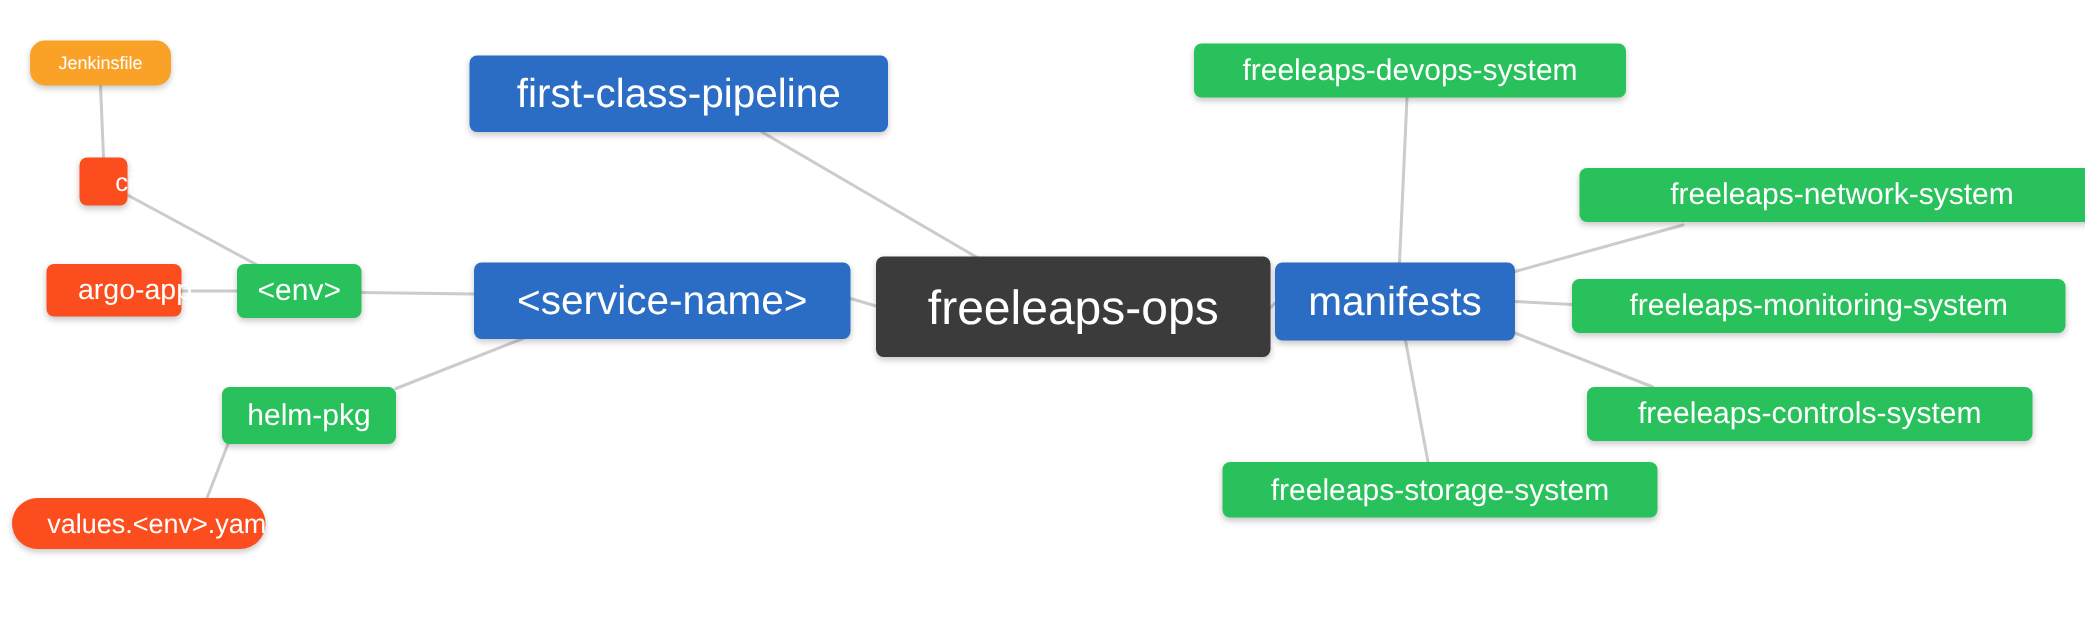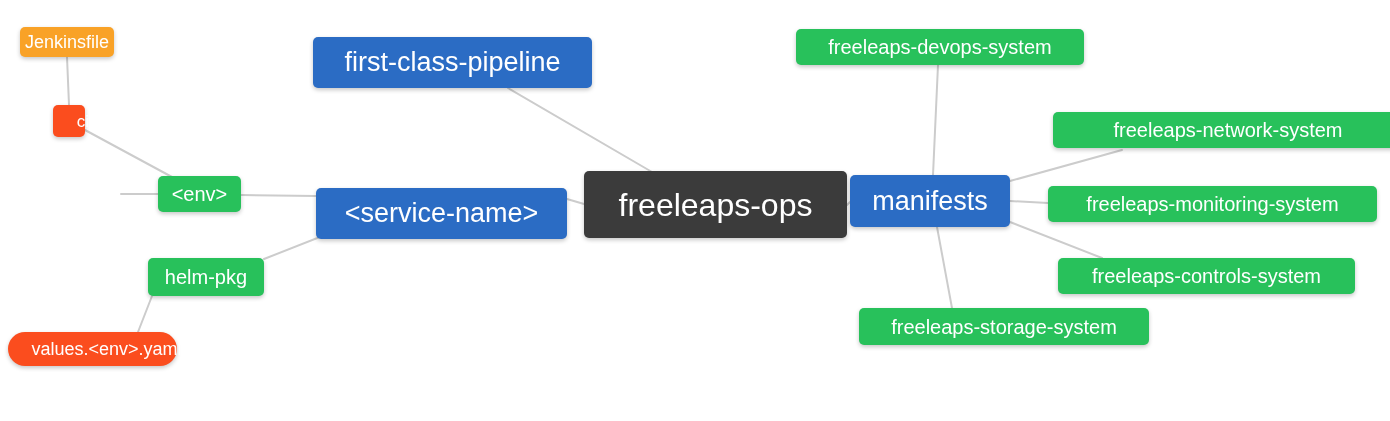--- a/index.html
+++ b/index.html
@@ -36,38 +36,38 @@
     box-shadow: 0 2px 4px rgba(0,0,0,0.22);
     white-space: nowrap;
     cursor: default;
     line-height: 1;
   }
 
   .n-root { background: #3b3b3b; font-size: 32px; }
   .n-l2   { background: #2b6cc4; font-size: 27px; }
   .n-l3   { background: #28c15b; font-size: 20px; }
   .n-l4   { background: #fb4d1e; font-size: 19px; padding-left: 28px; }
-  .n-l5   { background: #f9a227; font-size: 18px; }
+  .n-l5   { background: #f9a227; font-size: 12px; border-radius: 10px; }
 
   
   #node-jenkinsfile      { left: 20px;   top: 27px;  width: 94px;  height: 30px; }
   #node-ci               { left: 53px;   top: 105px; width: 32px;  height: 32px; font-size: 17px; }
   #node-argo-app         { left: 31px;   top: 176px; width: 90px;  height: 35px; }
   #node-env              { left: 158px;  top: 176px; width: 83px;  height: 36px; }
   #node-helm-pkg         { left: 148px;  top: 258px; width: 116px; height: 38px; }
   #node-values-env-yaml  { left: 8px;    top: 332px; width: 169px; height: 34px; font-size: 18px; border-radius: 17px; }
   #node-first-class-pipeline { left: 313px; top: 37px;  width: 279px; height: 51px; }
-  #node-service-name     { left: 316px;  top: 188px; width: 251px; height: 51px; }
+  #node-service-name     { left: 316px;  top: 175px; width: 251px; height: 51px; }
   #node-root             { left: 584px;  top: 171px; width: 263px; height: 67px; }
   #node-manifests        { left: 850px;  top: 175px; width: 160px; height: 52px; }
   #node-devops-system    { left: 796px;  top: 29px;  width: 288px; height: 36px; }
   #node-network-system   { left: 1053px; top: 112px; width: 350px; height: 36px; }
   #node-monitoring-system{ left: 1048px; top: 186px; width: 329px; height: 36px; text-align: right; }
   #node-controls-system  { left: 1058px; top: 258px; width: 297px; height: 36px; }
-  #node-storage-system   { left: 859px;  top: 308px; width: 290px; height: 37px; }
+  #node-storage-system   { left: 815px;  top: 308px; width: 290px; height: 37px; }
 </style>
 </head>
 <body>
 
 <div class="canvas">
 
   <svg class="edges" viewBox="0 0 1390 421" xmlns="http://www.w3.org/2000/svg">
     <line x1="67" y1="57" x2="69" y2="105"></line>
     <line x1="85" y1="130" x2="172" y2="177"></line>
     <line x1="121" y1="194" x2="158" y2="194"></line>
@@ -81,20 +81,21 @@
     <line x1="1010" y1="181" x2="1122" y2="150"></line>
     <line x1="1010" y1="201" x2="1048" y2="203"></line>
     <line x1="1010" y1="222" x2="1102" y2="258"></line>
     <line x1="937" y1="227" x2="952" y2="308"></line>
   </svg>
 
   <div class="node n-l5" id="node-jenkinsfile">Jenkinsfile</div>
 
   <div class="node n-l4" id="node-ci">ci</div>
 
+  <div class="node n-l4" id="node-argo-app">argo-app</div>
 
   <div class="node n-l3" id="node-env">&lt;env&gt;</div>
 
   <div class="node n-l3" id="node-helm-pkg">helm-pkg</div>
 
   <div class="node n-l4" id="node-values-env-yaml">values.&lt;env&gt;.yaml</div>
 
   <div class="node n-l2" id="node-first-class-pipeline">first-class-pipeline</div>
 
   <div class="node n-l2" id="node-service-name">&lt;service-name&gt;</div>

